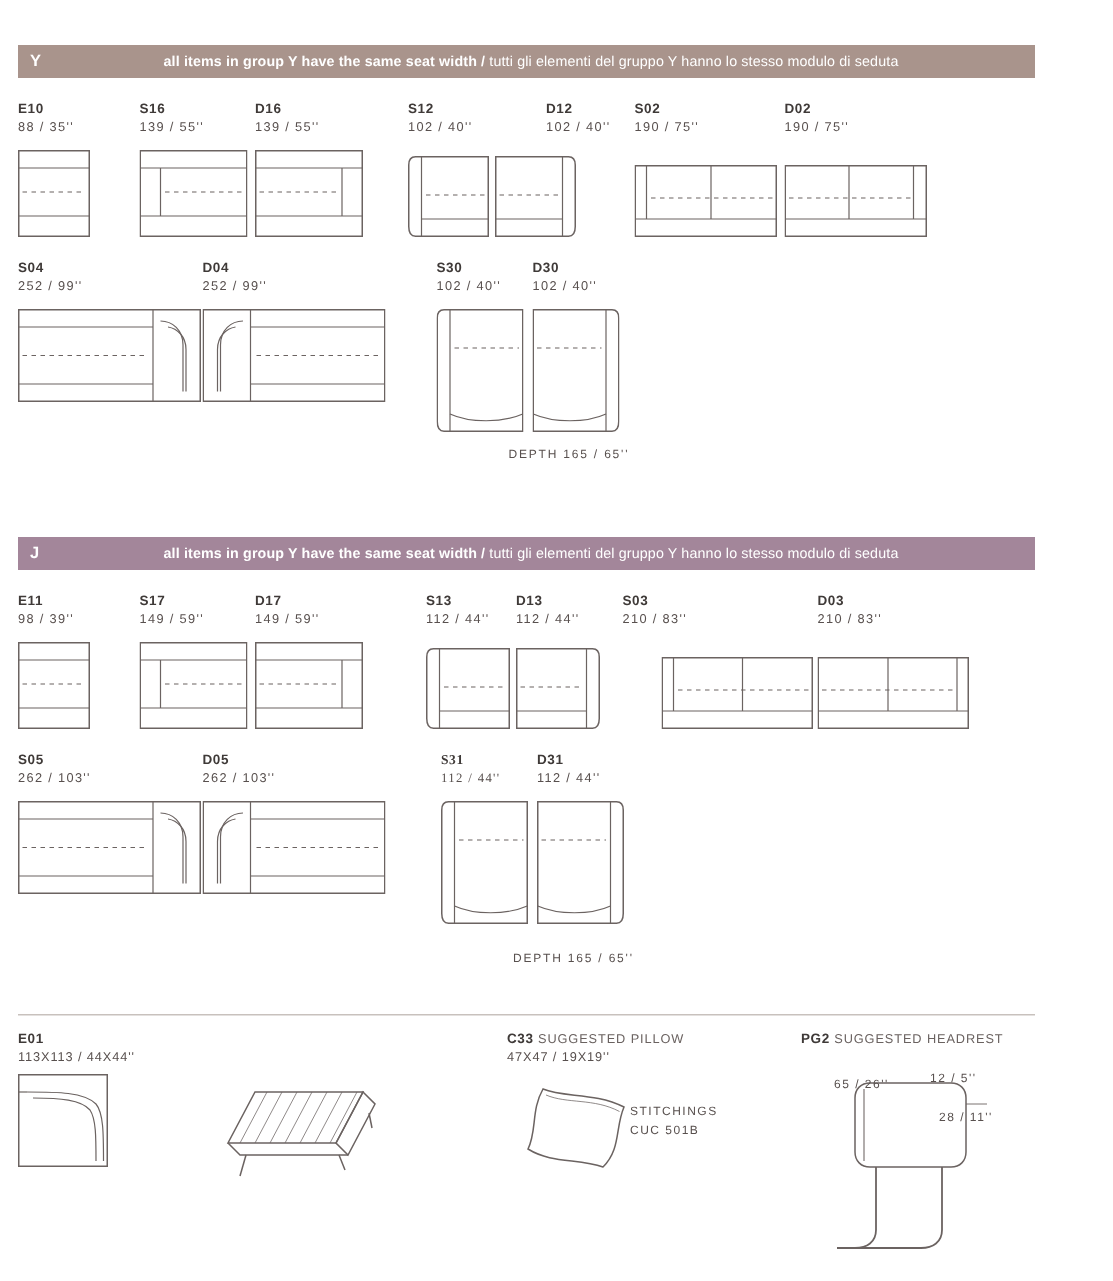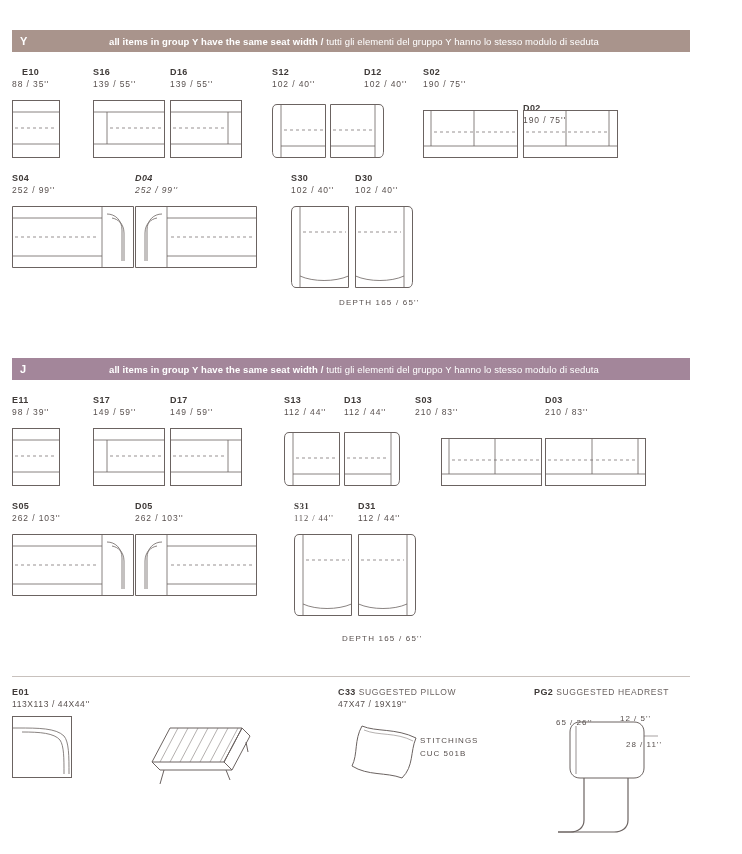--- a/index.html
+++ b/index.html
@@ -130,21 +130,21 @@
 </head>
 <body>
 
 <div class="page">
 
   <div class="group-bar bar-y">
     <div class="gcode">Y</div>
     <div class="gtext"><b>all items in group Y have the same seat width / </b><span>tutti gli elementi del gruppo Y hanno lo stesso modulo di seduta</span></div>
   </div>
 
-  <div class="item-label" style="left:12px; top:66px;text-align:center;">
+  <div class="item-label" style="left:12px; top:66px;">
     <div class="code">E10</div>
     <div class="dims">88 / 35''</div>
   </div>
   <div class="item-label" style="left:93px; top:66px;">
     <div class="code">S16</div>
     <div class="dims">139 / 55''</div>
   </div>
   <div class="item-label" style="left:170px; top:66px;">
     <div class="code">D16</div>
     <div class="dims">139 / 55''</div>
@@ -154,21 +154,21 @@
     <div class="dims">102 / 40''</div>
   </div>
   <div class="item-label" style="left:330px; top:66px;margin-left:34px;">
     <div class="code">D12</div>
     <div class="dims">102 / 40''</div>
   </div>
   <div class="item-label" style="left:423px; top:66px;">
     <div class="code">S02</div>
     <div class="dims">190 / 75''</div>
   </div>
-  <div class="item-label" style="left:523px; top:66px;margin-top:36px;">
+  <div class="item-label" style="left:523px; top:66px;">
     <div class="code">D02</div>
     <div class="dims">190 / 75''</div>
   </div>
 
   <div class="draw" style="left:12px; top:100px;">
     <svg width="48" height="58" viewBox="0 0 48 58">
       <rect x="0.5" y="0.5" width="47" height="57" fill="none" stroke="#6b6361" stroke-width="1"></rect>
       <line x1="0.5" y1="12" x2="47.5" y2="12" stroke="#6b6361" stroke-width="0.8"></line>
       <line x1="0.5" y1="44" x2="47.5" y2="44" stroke="#6b6361" stroke-width="0.8"></line>
       <line x1="3" y1="28" x2="45" y2="28" stroke="#6b6361" stroke-width="0.7" stroke-dasharray="3,3"></line>
@@ -230,21 +230,21 @@
       <line x1="86" y1="0.5" x2="86" y2="36" stroke="#6b6361" stroke-width="0.8"></line>
       <line x1="43" y1="0.5" x2="43" y2="36" stroke="#6b6361" stroke-width="0.8"></line>
       <line x1="3" y1="22" x2="84" y2="22" stroke="#6b6361" stroke-width="0.7" stroke-dasharray="3,3"></line>
     </svg>
   </div>
 
   <div class="item-label" style="left:12px; top:172px;">
     <div class="code">S04</div>
     <div class="dims">252 / 99''</div>
   </div>
-  <div class="item-label" style="left:135px; top:172px;font-style:italic;">
+  <div class="item-label" style="left:135px; top:172px;">
     <div class="code">D04</div>
     <div class="dims">252 / 99''</div>
   </div>
   <div class="item-label" style="left:291px; top:172px;">
     <div class="code">S30</div>
     <div class="dims">102 / 40''</div>
   </div>
   <div class="item-label" style="left:355px; top:172px;">
     <div class="code">D30</div>
     <div class="dims">102 / 40''</div>

